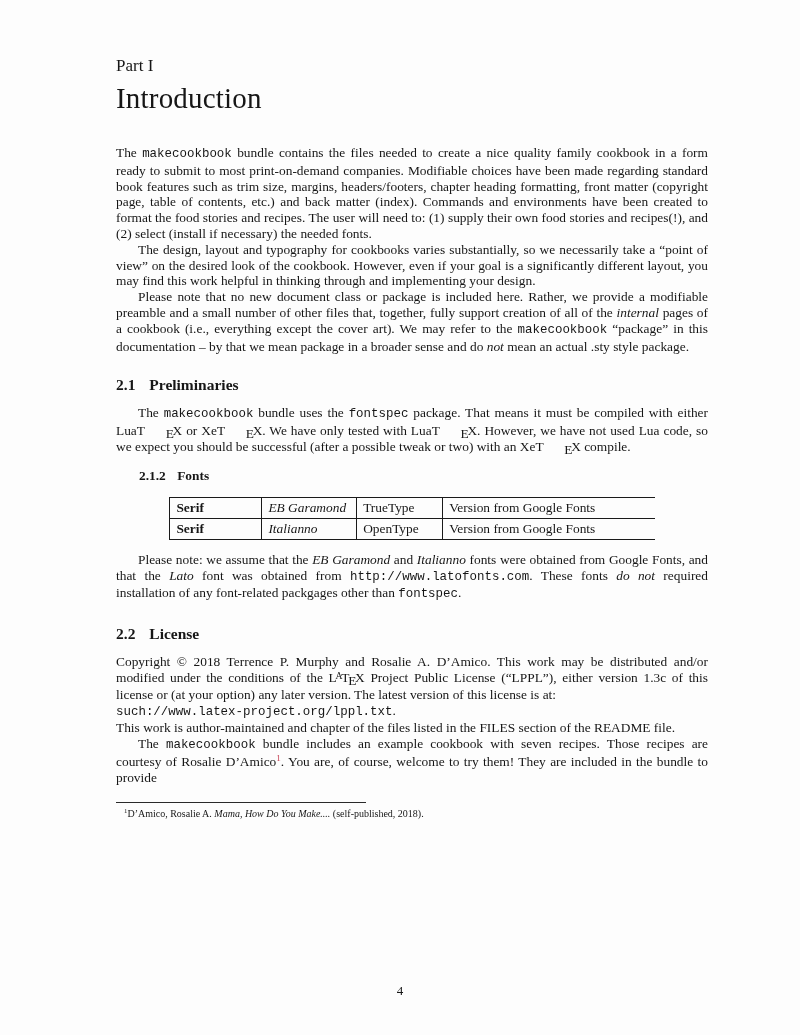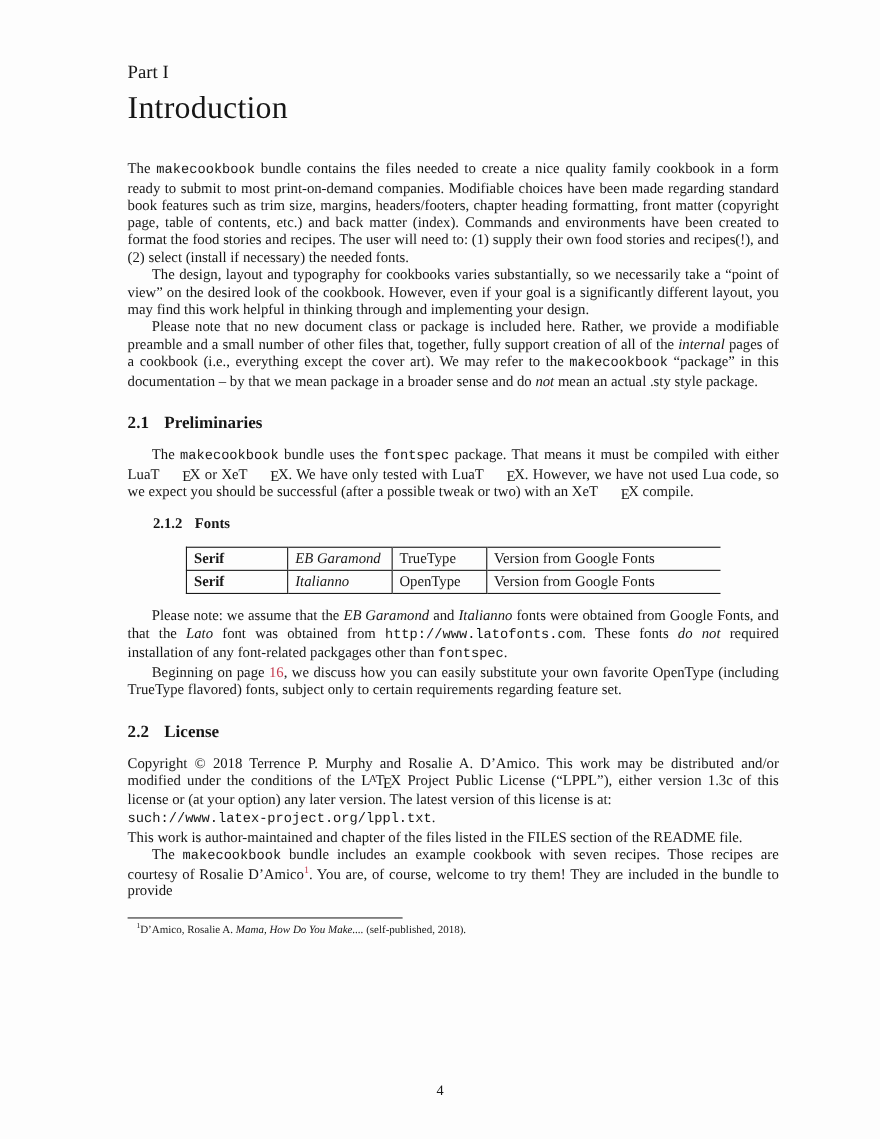--- a/index.html
+++ b/index.html
@@ -100,21 +100,20 @@
         <tr>
           <td><span class="bold">Serif</span></td>
           <td><span class="it">Italianno</span></td>
           <td>OpenType</td>
           <td>Version from Google Fonts</td>
         </tr>
       </tbody>
   </table>
 
   <p class="body indent">Please note: we assume that the <span class="it">EB Garamond</span> and <span class="it">Italianno</span> fonts were obtained from Google Fonts, and that the <span class="it">Lato</span> font was obtained from <span class="mono">http://www.latofonts.com</span>. These fonts <span class="it">do not</span> required installation of any font-related packgages other than <span class="mono">fontspec</span>.</p>
-  <p class="body indent">Beginning on page <span class="link">16</span>, we discuss how you can easily substitute your own favorite OpenType (including TrueType flavored) fonts, subject only to certain requirements regarding feature set.</p>
 
   <div class="h-sub">
     <span class="h-num">2.2</span><span>License</span>
   </div>
   <p class="body">Copyright © 2018 Terrence P. Murphy and Rosalie A. D’Amico. This work may be distributed and/or modified under the conditions of the L<span class="tex-a">A</span>T<span class="tex-e">E</span>X Project Public License (“LPPL”), either version 1.3c of this license or (at your option) any later version. The latest version of this license is at:</p>
   <p class="body url-line"><span class="mono">such://www.latex-project.org/lppl.txt</span>.</p>
   <p class="body">This work is author-maintained and chapter of the files listed in the FILES section of the README file.</p>
   <p class="body indent">The <span class="mono">makecookbook</span> bundle includes an example cookbook with seven recipes. Those recipes are courtesy of Rosalie D’Amico<span class="sup link">1</span>. You are, of course, welcome to try them! They are included in the bundle to provide</p>
 
   <div class="footnote-rule"></div>

